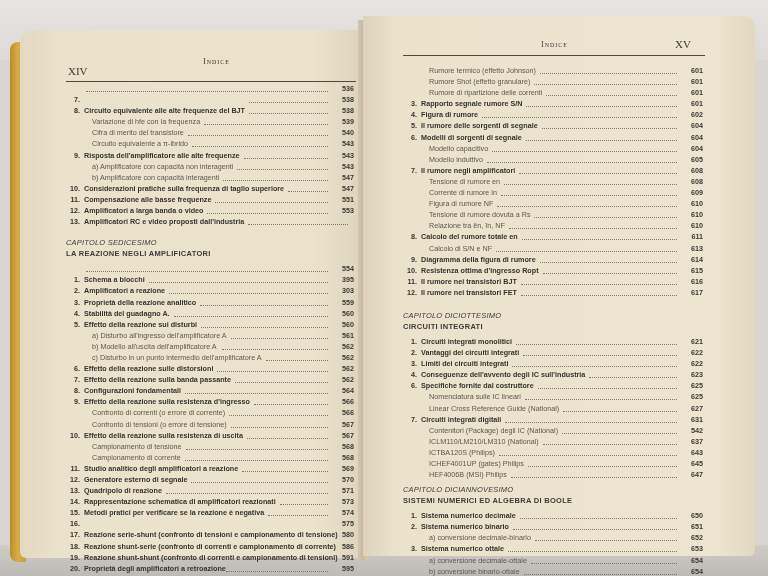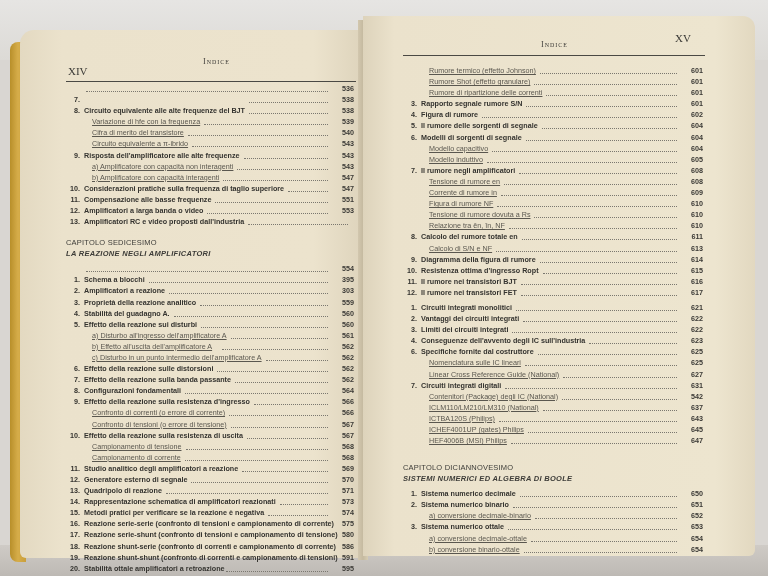--- a/index.html
+++ b/index.html
@@ -13,26 +13,26 @@
   .gutter{position:absolute;left:358px;top:20px;width:10px;height:540px;background:linear-gradient(90deg,#d2c7ae,#c5baa0 50%,#d6ccb3);}
   .header{position:absolute;font-family:"Liberation Serif",serif;color:#3b3a36;}
   .pgnum{font-size:11px;}
   .running{font-size:8px;letter-spacing:1px;font-variant:small-caps;}
   .rule{position:absolute;height:1px;background:#4a4944;}
   .toc{position:absolute;}
   .row{position:relative;height:11.1px;font-size:7.2px;line-height:11.1px;color:#34332f;white-space:nowrap;}
   .row .num{position:absolute;left:0;width:14px;text-align:right;font-weight:bold;}
   .row .txt{position:absolute;}
   .row.main .txt{left:18px;font-weight:bold;}
-  .row.sub .txt{left:26px;color:#5a574f;text-decoration:underline;}
+  .row.sub .txt{left:26px;color:#5a574f;}
   .row .dots{position:absolute;top:0;height:11px;border-bottom:1.5px dotted #7a776f;transform:translateY(-3px);}
   .row .page-no{position:absolute;right:0;font-weight:bold;color:#3a3935;}
   .chap{position:relative;font-size:7.5px;color:#3d3c38;line-height:11px;}
-  .chap-label{letter-spacing:.2px;}
-  .chap-title{font-weight:bold;letter-spacing:.3px;font-style:italic;}
+  .chap-label{letter-spacing:.2px;font-style:italic;}
+  .chap-title{font-weight:bold;letter-spacing:.3px;}
 </style>
 </head>
 <body>
 
 <div class="bg-top"></div>
 <div class="bg-bottom"></div>
 <div class="spine-yellow"></div>
 
 <div class="page left">
   <div class="header pgnum" style="left:48px;top:35px;text-align:center;">XIV</div>
@@ -158,21 +158,21 @@
         <span class="page-no">560</span>
       </div>
       <div class="row sub">
         <span class="num"></span>
         <span class="txt">a) Disturbo all'ingresso dell'amplificatore A</span>
         <span class="dots" style="left: 165px; width: 97px;"></span>
         <span class="page-no">561</span>
       </div>
       <div class="row sub">
         <span class="num"></span>
-        <span class="txt">b) Effetto all'uscita dell'amplificatore A</span>
+        <span class="txt">b) Modello all'uscita dell'amplificatore A</span>
         <span class="dots" style="left: 156px; width: 106px;"></span>
         <span class="page-no">562</span>
       </div>
       <div class="row sub">
         <span class="num"></span>
         <span class="txt">c) Disturbo in un punto intermedio dell'amplificatore A</span>
         <span class="dots" style="left: 200px; width: 62px;"></span>
         <span class="page-no">562</span>
       </div>
       <div class="row main">
@@ -254,58 +254,57 @@
         <span class="page-no">573</span>
       </div>
       <div class="row main">
         <span class="num">15.</span>
         <span class="txt">Metodi pratici per verificare se la reazione è negativa</span>
         <span class="dots" style="left: 202px; width: 60px;"></span>
         <span class="page-no">574</span>
       </div>
       <div class="row main">
         <span class="num">16.</span>
-        <span class="txt">Reazione serie-serie (confronto di tensioni e campionamento di corrente)</span>
         <span class="page-no">575</span>
       </div>
       <div class="row main">
         <span class="num">17.</span>
         <span class="txt">Reazione serie-shunt (confronto di tensioni e campionamento di tensione)</span>
         <span class="page-no">580</span>
       </div>
       <div class="row main">
         <span class="num">18.</span>
         <span class="txt">Reazione shunt-serie (confronto di correnti e campionamento di corrente)</span>
         <span class="page-no">586</span>
       </div>
       <div class="row main">
         <span class="num">19.</span>
         <span class="txt">Reazione shunt-shunt (confronto di correnti e campionamento di tensioni)</span>
         <span class="page-no">591</span>
       </div>
       <div class="row main">
         <span class="num">20.</span>
-        <span class="txt">Stabilità ottale amplificatori a retroazione</span>
+        <span class="txt">Proprietà degli amplificatori a retroazione</span>
         <span class="dots" style="left: 160px; width: 102px;"></span>
         <span class="page-no">595</span>
       </div>
       <div class="row main">
         <span class="num">21.</span>
         <span class="txt">Criterio di Nyquist</span>
         <span class="dots" style="left: 84px; width: 178px;"></span>
         <span class="page-no">596</span>
       </div>
     </div>
 </div>
 
 <div class="gutter"></div>
 
 <div class="page right">
   <div class="header running" style="left:178px;top:24px;">Indice</div>
-  <div class="header pgnum" style="left:312px;top:16px;">XV</div>
+  <div class="header pgnum" style="left:312px;top:22px;">XV</div>
   <div class="rule" style="left:40px;top:39px;width:302px;"></div>
   <div class="toc" id="toc-right" style="left:40px;top:49px;width:300px;">
       <div class="row sub">
         <span class="num"></span>
         <span class="txt">Rumore termico (effetto Johnson)</span>
         <span class="dots" style="left: 137px; width: 137px;"></span>
         <span class="page-no">601</span>
       </div>
       <div class="row sub">
         <span class="num"></span>
@@ -420,20 +419,24 @@
         <span class="txt">Il rumore nei transistori BJT</span>
         <span class="dots" style="left: 118px; width: 156px;"></span>
         <span class="page-no">616</span>
       </div>
       <div class="row main">
         <span class="num">12.</span>
         <span class="txt">Il rumore nei transistori FET</span>
         <span class="dots" style="left: 118px; width: 156px;"></span>
         <span class="page-no">617</span>
       </div>
+      <div class="chap" style="margin-top: 12px;">
+        <div class="chap-label">CAPITOLO DICIOTTESIMO</div>
+        <div class="chap-title">CIRCUITI INTEGRATI</div>
+      </div>
       <div style="height: 4px;"></div>
       <div class="row main">
         <span class="num">1.</span>
         <span class="txt">Circuiti integrati monolitici</span>
         <span class="dots" style="left: 113px; width: 161px;"></span>
         <span class="page-no">621</span>
       </div>
       <div class="row main">
         <span class="num">2.</span>
         <span class="txt">Vantaggi dei circuiti integrati</span>
@@ -499,21 +502,21 @@
         <span class="txt">ICHEF4001UP (gates) Philips</span>
         <span class="dots" style="left: 125px; width: 149px;"></span>
         <span class="page-no">645</span>
       </div>
       <div class="row sub">
         <span class="num"></span>
         <span class="txt">HEF4006B (MSI) Philips</span>
         <span class="dots" style="left: 108px; width: 166px;"></span>
         <span class="page-no">647</span>
       </div>
-      <div class="chap" style="margin-top: 16px;">
+      <div class="chap" style="margin-top: 4px;">
         <div class="chap-label">CAPITOLO DICIANNOVESIMO</div>
         <div class="chap-title">SISTEMI NUMERICI ED ALGEBRA DI BOOLE</div>
       </div>
       <div style="height: 4px;"></div>
       <div class="row main">
         <span class="num">1.</span>
         <span class="txt">Sistema numerico decimale</span>
         <span class="dots" style="left: 117px; width: 157px;"></span>
         <span class="page-no">650</span>
       </div>

